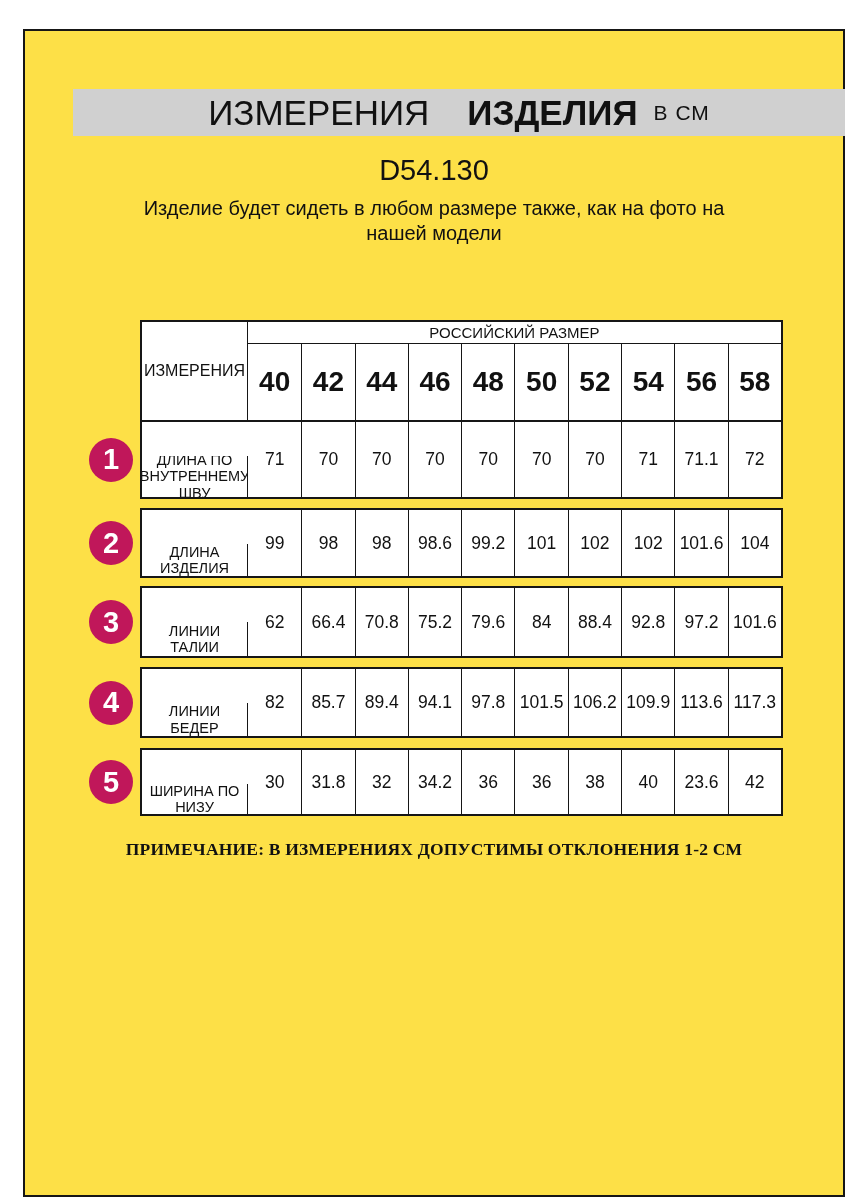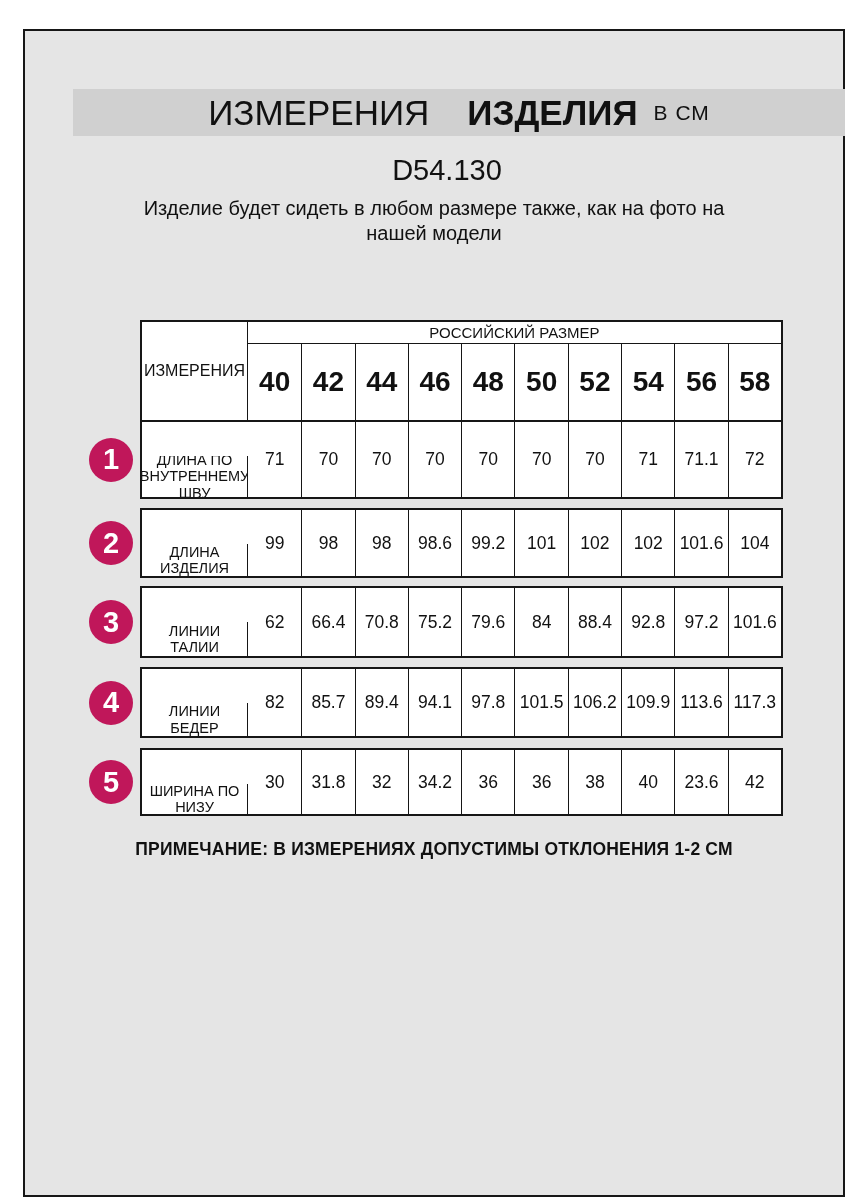--- a/index.html
+++ b/index.html
@@ -3,32 +3,32 @@
 <meta charset="utf-8">
 <style>
   html, body { margin:0; padding:0; }
   body {
     width:868px; height:1200px; background:#ffffff; position:relative;
     font-family:"Liberation Sans", sans-serif; color:#111;
     -webkit-font-smoothing:antialiased;
   }
   .frame {
     position:absolute; left:23px; top:29px; width:822px; height:1168px;
-    border:2px solid #161616; box-sizing:border-box; background:#e5e5e5;
+    border:2px solid #161616; box-sizing:border-box; background:#fde047;
   }
   .graybar {
     position:absolute; left:48px; top:58px; width:772px; height:47px;
     background:#d0d0d0; display:flex; align-items:center; justify-content:center;
   }
   .t-reg  { font-size:35px; font-weight:400; }
   .t-bold { font-size:35px; font-weight:700; margin-left:38px; }
   .t-small{ font-size:21px; font-weight:400; margin-left:16px; letter-spacing:1px; }
   .code {
     position:absolute; top:123px; left:0; width:100%; text-align:center;
-    font-size:29px; font-weight:400;margin-left:13px;
+    font-size:29px; font-weight:400;
   }
   .para {
     position:absolute; left:50%; transform:translateX(-50%); width:620px;
     text-align:center; font-size:20px; line-height:25px;
   }
   .para1 { top:165px; }
   .para2 { top:222px; }
   .tablewrap { position:absolute; left:115px; top:289px; width:643px; }
   .band {
     position:relative; box-sizing:border-box; border:2px solid #161616;
@@ -59,21 +59,21 @@
   .val-cell { font-size:17.5px; }
   .val-cell + .val-cell { border-left:1.5px solid #161616; }
   .badge {
     position:absolute; left:-53px; top:50%; transform:translateY(-50%);
     width:44px; height:44px; border-radius:50%;
     color:#fff; font-size:29px; font-weight:700;
     display:flex; align-items:center; justify-content:center;
   }
   .footnote {
     position:absolute; top:808px; left:0; width:100%; text-align:center;
-    font-size:17.5px; font-weight:700; letter-spacing:0.2px;
+    font-size:17.5px; font-weight:700; letter-spacing:0.2px;font-family:Liberation Serif, serif;
   }
 </style>
 </head>
 <body>
 
 <div class="frame">
 
   <div class="graybar">
     <span class="t-reg">ИЗМЕРЕНИЯ</span>
     <span class="t-bold">ИЗДЕЛИЯ</span>

